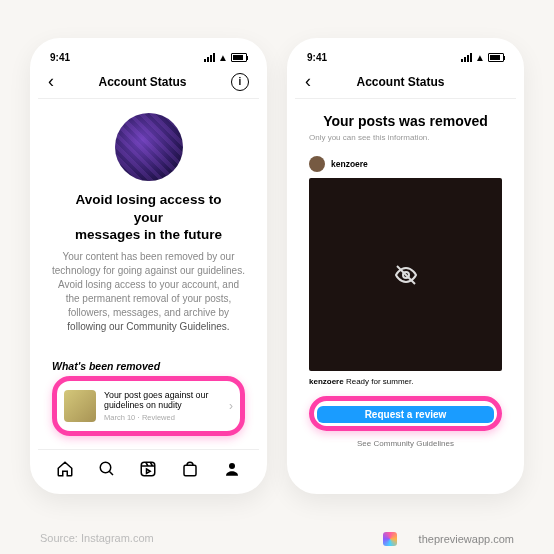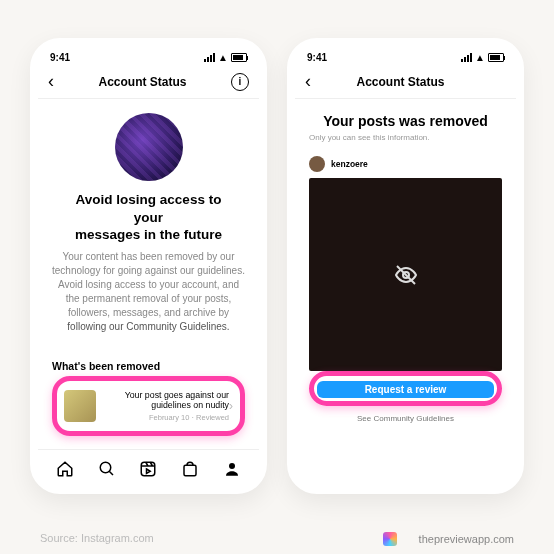--- a/index.html
+++ b/index.html
@@ -69,28 +69,28 @@
     background: radial-gradient(circle at 40% 40%, #6a3fb5, #2d1a5e 60%, #0a0620);
     position: relative; overflow: hidden;
   }
   .hero-img::after {
     content:""; position:absolute; inset:0;
     background: repeating-linear-gradient(45deg, rgba(180,100,255,0.15) 0 4px, transparent 4px 8px);
   }
   .h1 { text-align: center; font-weight: 700; font-size: 13.5px; line-height: 1.3; margin: 6px 16px; }
   .subtext { text-align: center; color: #888; font-size: 10px; line-height: 1.4; margin: 0 0 14px; }
   .subtext .link { color: #555; font-weight: 500; }
-  .section-title { font-weight: 700; font-size: 10.5px; margin: 26px 0 4px; }
+  .section-title { font-weight: 700; font-size: 10.5px; margin: 26px 0 4px; font-style: italic; }
   .caption { color: #999; font-size: 7.8px; margin-bottom: 10px; }
   .highlight-ring {
     border: 5px solid #ff3fa8; border-radius: 18px; padding: 3px;
     box-shadow: 0 3px 8px rgba(255,63,168,0.3);
   }
   .removed-row {
-    display: flex; align-items: center; padding: 6px 4px; text-align: right;
+    display: flex; align-items: center; gap: 8px; padding: 6px 4px;
   }
   .thumb {
     width: 32px; height: 32px; border-radius: 4px;
     background: linear-gradient(135deg, #d4c77a, #a89455);
   }
   .row-text { flex: 1; }
   .row-title { font-size: 8.8px; font-weight: 500; line-height: 1.2; }
   .row-meta { font-size: 7.5px; color: #aaa; margin-top: 2px; }
   .chev { color: #bbb; font-size: 12px; }
   .bottom-nav {
@@ -165,21 +165,21 @@
       <div class="subtext">
         <span>Your content has been removed by our technology for going against our guidelines. Avoid losing access to your account, and the permanent removal of your posts, followers, messages, and archive by</span>
         <span class="link">following our Community Guidelines.</span>
       </div>
       <div class="section-title">What's been removed</div>
       <div class="highlight-ring">
         <div class="removed-row">
           <div class="thumb"></div>
           <div class="row-text">
             <div class="row-title">Your post goes against our guidelines on nudity</div>
-            <div class="row-meta">February 10 · Reviewed</div>
+            <div class="row-meta">March 10 · Reviewed</div>
           </div>
           <div class="chev">›</div>
         </div>
       </div>
     </div>
     <div class="bottom-nav">
       <svg class="nav-ico" viewBox="0 0 24 24" fill="none" stroke="#000" stroke-width="2">
           <path d="M3 11 12 3l9 8v9a1 1 0 0 1-1 1h-5v-6H9v6H4a1 1 0 0 1-1-1z"></path>
         </svg>
       <svg class="nav-ico" viewBox="0 0 24 24" fill="none" stroke="#000" stroke-width="2">
@@ -231,20 +231,24 @@
         <div class="avatar"></div>
         <div class="uname">kenzoere</div>
       </div>
       <div class="postimg">
         <svg width="24" height="24" viewBox="0 0 24 24" fill="none" stroke="#ddd" stroke-width="2">
             <path d="M2 12s3.5-7 10-7 10 7 10 7-3.5 7-10 7S2 12 2 12z"></path>
             <circle cx="12" cy="12" r="3"></circle>
             <path d="M3 3l18 18"></path>
           </svg>
       </div>
+      <div class="post-cap">
+        <span class="u">kenzoere</span>
+        <span>Ready for summer.</span>
+      </div>
       <div class="highlight-ring">
         <button class="req-btn">Request a review</button>
       </div>
       <div class="guidelines">See Community Guidelines</div>
     </div>
   </div>
 </div>
 
 <div class="footer">
   <span>Source: Instagram.com</span>

